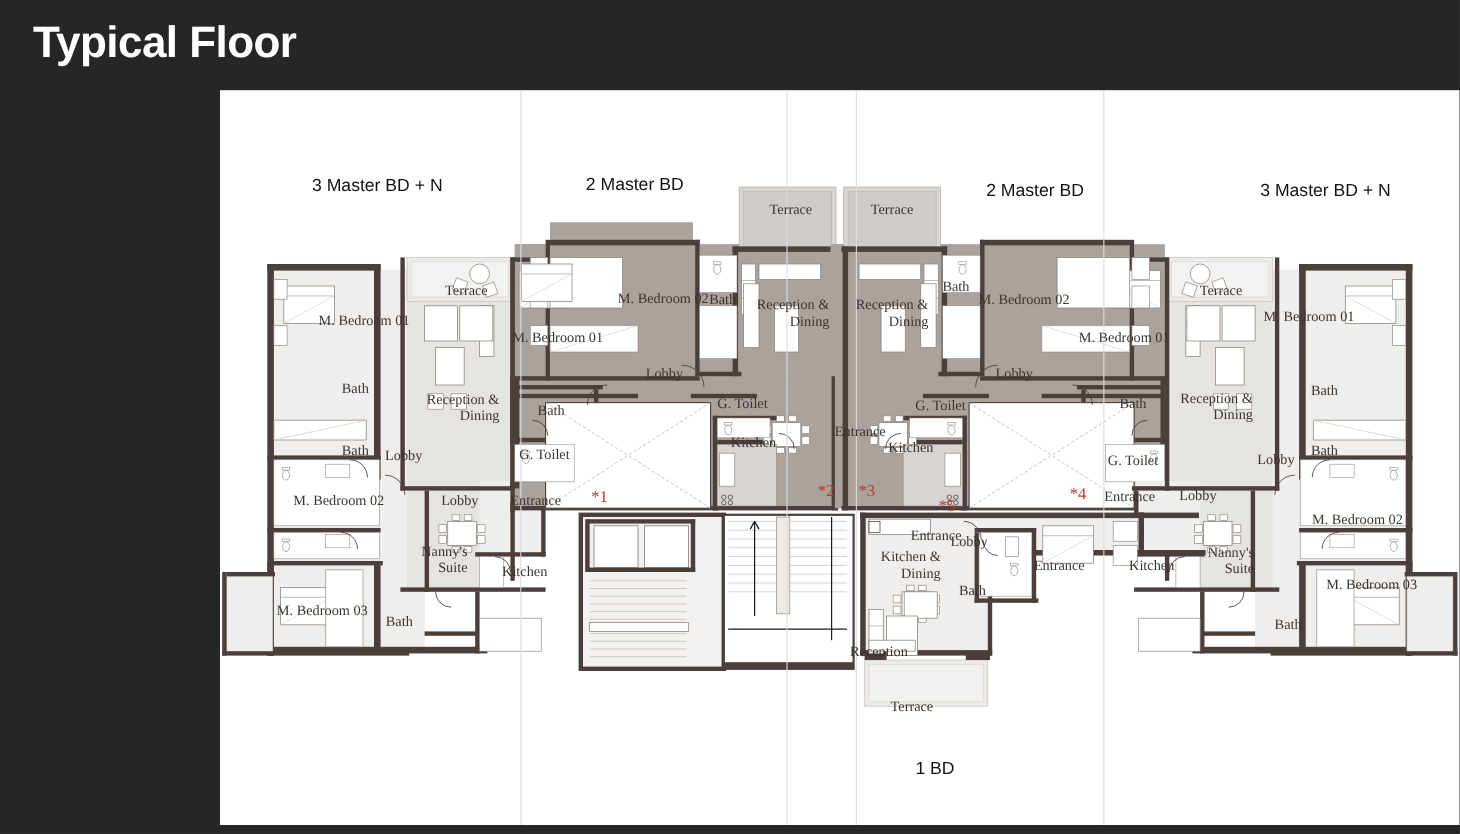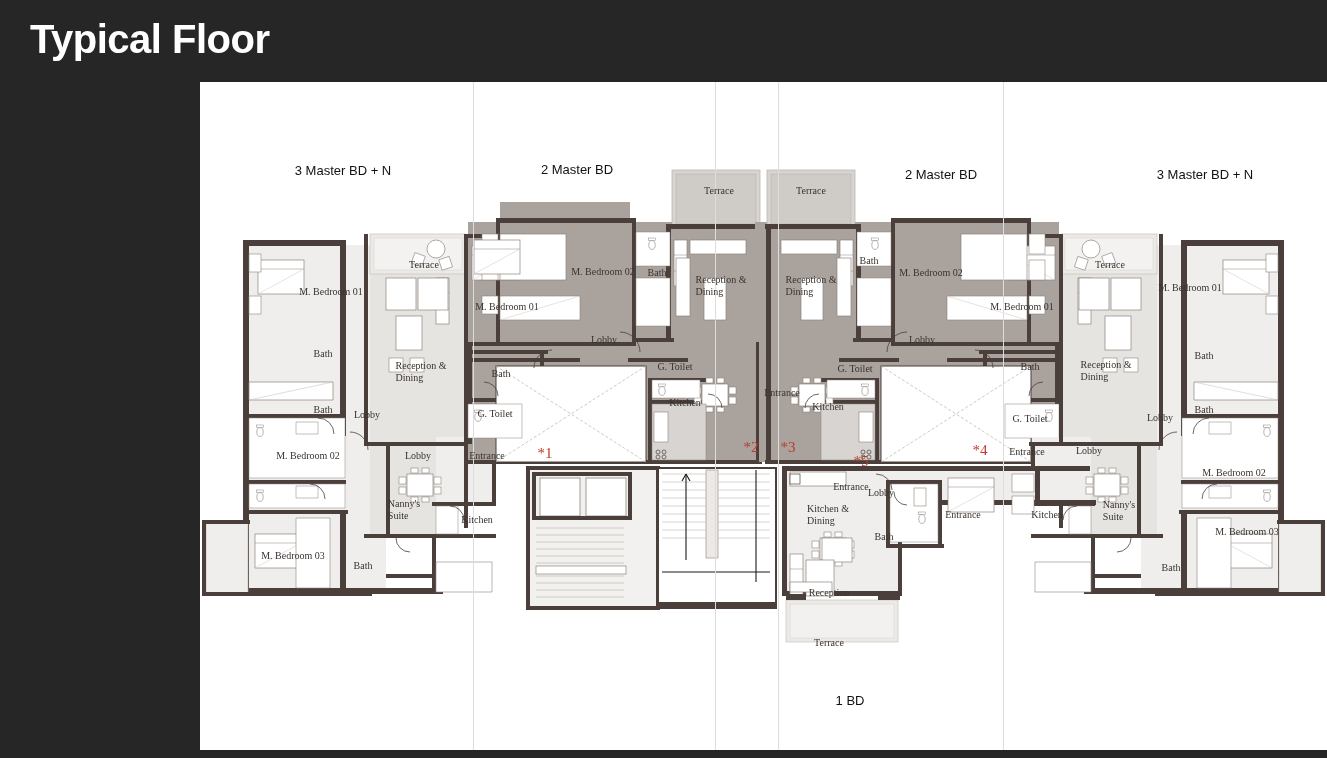--- a/index.html
+++ b/index.html
@@ -32,45 +32,45 @@
     overflow: hidden;
   }
   .vdiv {
     position: absolute;
     top: 0; bottom: 0;
     width: 1px;
     background: #dddddd;
   }
   .section-label {
     position: absolute;
-    font-size: 13px;
+    font-size: 16px;
     color: #111111;
     white-space: nowrap;
     font-family: "Liberation Sans", sans-serif;
   }
   .star {
     position: absolute;
     font-size: 15px;
     color: #c0392b;
     font-family: "Liberation Serif", serif;
     white-space: nowrap;
   }
   
   #plan {
     position: absolute;
     left: 0; top: 0;
     width: 1127px; height: 668px;
   }
   .rlabel {
     position: absolute;
     font-family: "Liberation Serif", serif;
-    font-size: 10px;
+    font-size: 13px;
     color: #3a332f;
     white-space: nowrap;
-    text-align: left;
+    text-align: right;
     transform: translate(-50%, -50%);
     line-height: 1.15;
     pointer-events: none;
   }
 </style>
 </head>
 <body>
 
 <div id="slide">
 
@@ -591,21 +591,21 @@
         <div class="rlabel" style="left: 889px; top: 369px;">Lobby</div>
         <div class="rlabel" style="left: 827px; top: 370px;">Entrance</div>
         <div class="rlabel" style="left: 847px; top: 433px;">Kitchen</div>
         <div class="rlabel" style="left: 919px; top: 428px;">Nanny's<br>Suite</div>
         <div class="rlabel" style="left: 1034px; top: 391px;">M. Bedroom 02</div>
         <div class="rlabel" style="left: 1047px; top: 450px;">M. Bedroom 03</div>
         <div class="rlabel" style="left: 971px; top: 486px;">Bath</div>
         <div class="rlabel" style="left: 651px; top: 405px;">Entrance</div>
         <div class="rlabel" style="left: 681px; top: 411px;">Lobby</div>
         <div class="rlabel" style="left: 628px; top: 432px;">Kitchen &amp;<br>Dining</div>
-        <div class="rlabel" style="left: 629px; top: 511px;">Reception</div>
+        <div class="rlabel" style="left: 599px; top: 511px;">Reception</div>
         <div class="rlabel" style="left: 684px; top: 455px;">Bath</div>
         <div class="rlabel" style="left: 763px; top: 433px;">Entrance</div>
         <div class="rlabel" style="left: 629px; top: 561px;">Terrace</div>
       </div>
   </div>
 
   <div id="section-layer">
       <div class="section-label" style="left: 343px; top: 170px; transform: translate(-50%, -50%);">3 Master BD + N</div>
       <div class="section-label" style="left: 577px; top: 169px; transform: translate(-50%, -50%);">2 Master BD</div>
       <div class="section-label" style="left: 941px; top: 174px; transform: translate(-50%, -50%);">2 Master BD</div>

